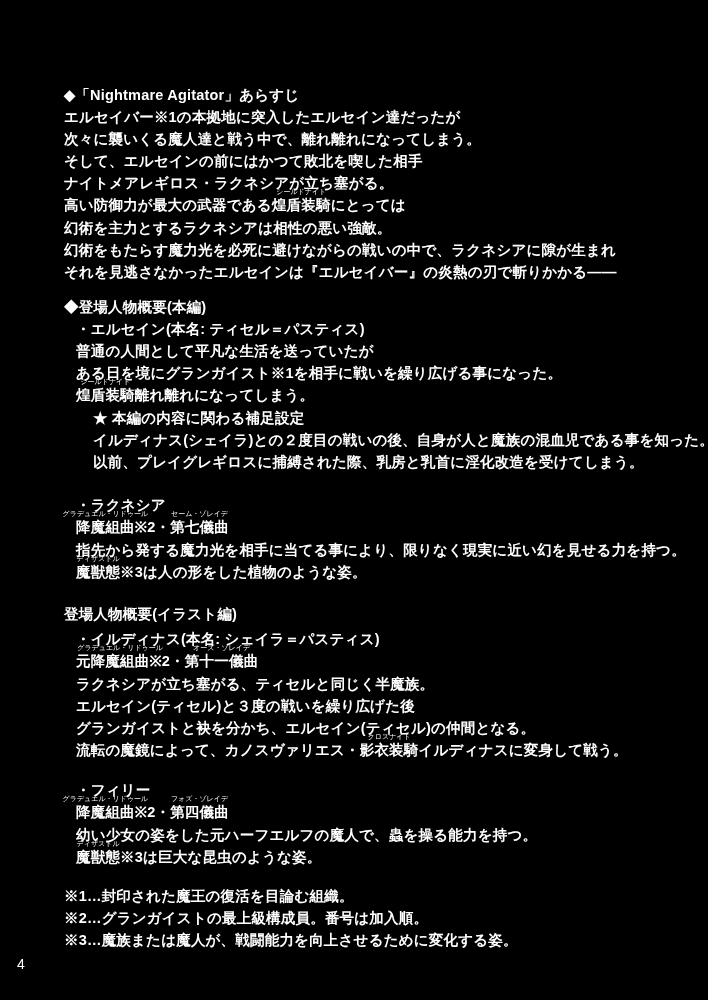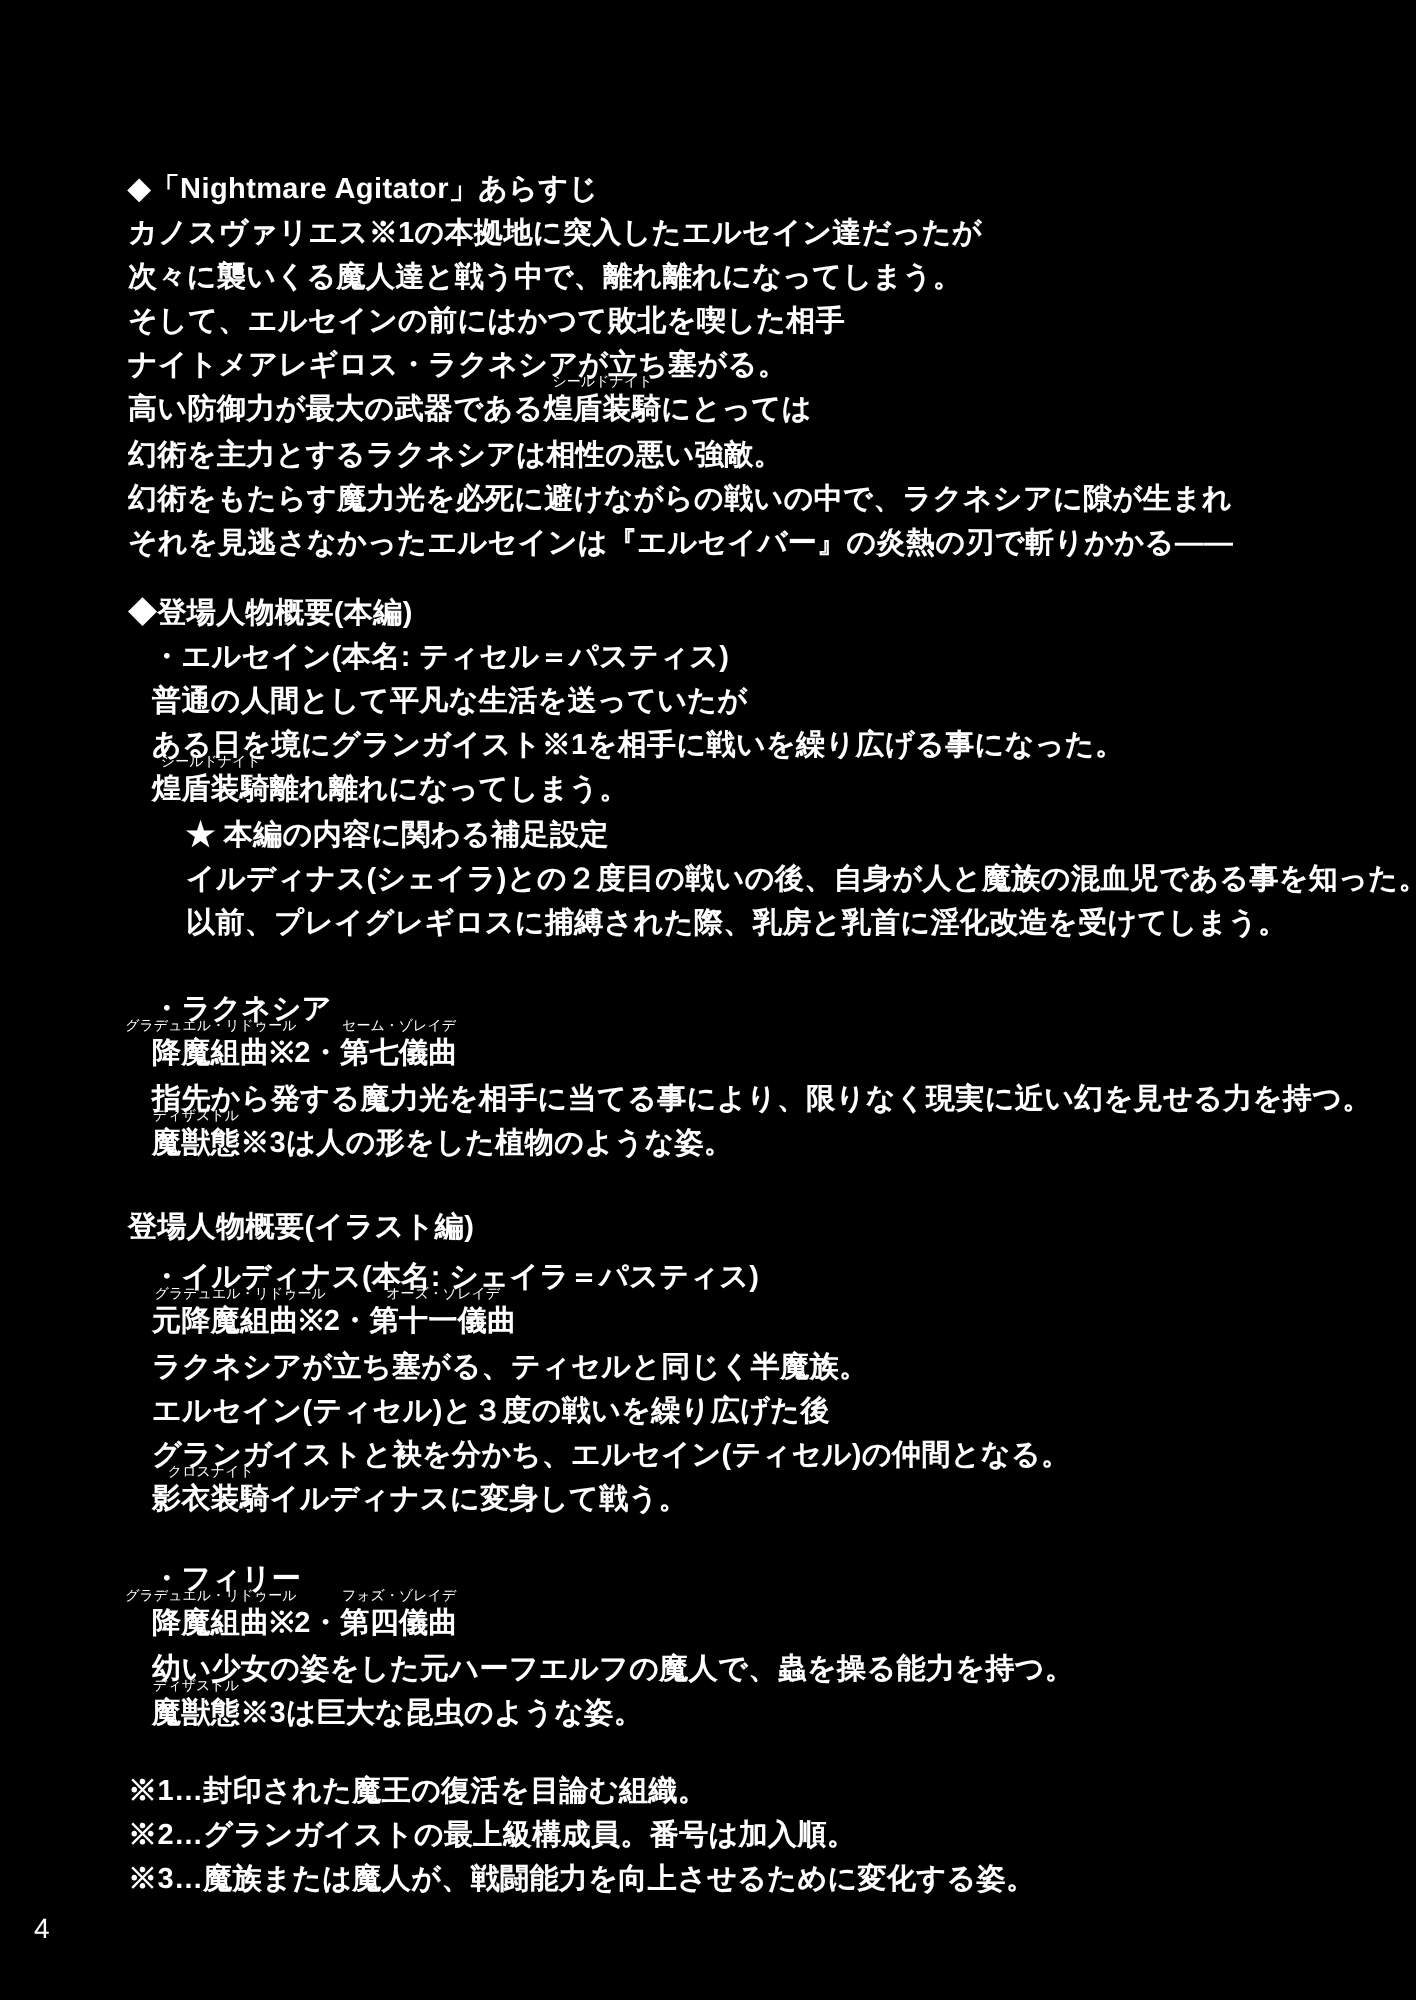--- a/index.html
+++ b/index.html
@@ -63,21 +63,21 @@
     font-weight: 400;
   }
 </style>
 </head>
 <body>
 
 <div class="page" data-name="document-page">
   <main class="content" id="content" data-name="page-content">
       <section data-name="section-synopsis">
         <div class="line ind0" data-name="section-heading"><span data-name="text-segment">◆「Nightmare Agitator」あらすじ</span></div>
-        <div class="line ind0" data-name="text-line"><span data-name="text-segment">カノスヴァリエス※1の本拠地に突入したエルセイン達だったが</span></div>
+        <div class="line ind0" data-name="text-line"><span data-name="text-segment">エルセイバー※1の本拠地に突入したエルセイン達だったが</span></div>
         <div class="line ind0" data-name="text-line"><span data-name="text-segment">次々に襲いくる魔人達と戦う中で、離れ離れになってしまう。</span></div>
         <div class="line ind0" data-name="text-line"><span data-name="text-segment">そして、エルセインの前にはかつて敗北を喫した相手</span></div>
         <div class="line ind0" data-name="text-line"><span data-name="text-segment">ナイトメアレギロス・ラクネシアが立ち塞がる。</span></div>
         <div class="line ind0" data-name="text-line"><span data-name="text-segment">高い防御力が最大の武器である</span><span class="rb" data-name="ruby-base"><span class="rt" data-name="ruby-text">シールドナイト</span>煌盾装騎</span><span data-name="text-segment">にとっては</span></div>
         <div class="line ind0" data-name="text-line"><span data-name="text-segment">幻術を主力とするラクネシアは相性の悪い強敵。</span></div>
         <div class="line ind0" data-name="text-line"><span data-name="text-segment">幻術をもたらす魔力光を必死に避けながらの戦いの中で、ラクネシアに隙が生まれ</span></div>
         <div class="line ind0" data-name="text-line"><span data-name="text-segment">それを見逃さなかったエルセインは『エルセイバー』の炎熱の刃で斬りかかる――</span></div>
       </section>
       <section data-name="section-characters-main">
         <div class="line ind0" data-name="section-heading"><span data-name="text-segment">◆登場人物概要(本編)</span></div>
@@ -97,21 +97,21 @@
       </section>
       <section data-name="section-characters-illust">
         <div class="line ind0" data-name="section-heading"><span data-name="text-segment">登場人物概要(イラスト編)</span></div>
       </section>
       <section data-name="section-irudinasu-entry">
         <div class="line ind1" data-name="character-name"><span data-name="text-segment">・イルディナス(本名: シェイラ＝パスティス)</span></div>
         <div class="line ind1" data-name="text-line"><span data-name="text-segment">元</span><span class="rb" data-name="ruby-base"><span class="rt" data-name="ruby-text">グラデュエル・リドゥール</span>降魔組曲</span><span data-name="text-segment">※2・</span><span class="rb" data-name="ruby-base"><span class="rt" data-name="ruby-text">オーズ・ゾレイデ</span>第十一儀曲</span></div>
         <div class="line ind1" data-name="text-line"><span data-name="text-segment">ラクネシアが立ち塞がる、ティセルと同じく半魔族。</span></div>
         <div class="line ind1" data-name="text-line"><span data-name="text-segment">エルセイン(ティセル)と３度の戦いを繰り広げた後</span></div>
         <div class="line ind1" data-name="text-line"><span data-name="text-segment">グランガイストと袂を分かち、エルセイン(ティセル)の仲間となる。</span></div>
-        <div class="line ind1" data-name="text-line"><span class="rb" data-name="ruby-base"><span class="rt" data-name="ruby-text">クロスナイト</span>影衣装騎</span><span data-name="text-segment">イルディナスに変身して戦う。</span></div>
+        <div class="line ind1" data-name="text-line"><span data-name="text-segment">流転の魔鏡によって、カノスヴァリエス・</span><span class="rb" data-name="ruby-base"><span class="rt" data-name="ruby-text">クロスナイト</span>影衣装騎</span><span data-name="text-segment">イルディナスに変身して戦う。</span></div>
       </section>
       <section data-name="section-philly-entry">
         <div class="line ind1" data-name="character-name"><span data-name="text-segment">・フィリー</span></div>
         <div class="line ind1" data-name="text-line"><span class="rb" data-name="ruby-base"><span class="rt" data-name="ruby-text">グラデュエル・リドゥール</span>降魔組曲</span><span data-name="text-segment">※2・</span><span class="rb" data-name="ruby-base"><span class="rt" data-name="ruby-text">フォズ・ゾレイデ</span>第四儀曲</span></div>
         <div class="line ind1" data-name="text-line"><span data-name="text-segment">幼い少女の姿をした元ハーフエルフの魔人で、蟲を操る能力を持つ。</span></div>
         <div class="line ind1" data-name="text-line"><span class="rb" data-name="ruby-base"><span class="rt" data-name="ruby-text">ディザストル</span>魔獣態</span><span data-name="text-segment">※3は巨大な昆虫のような姿。</span></div>
       </section>
       <section data-name="section-footnotes">
         <div class="line ind0" data-name="footnote"><span data-name="text-segment">※1…封印された魔王の復活を目論む組織。</span></div>
         <div class="line ind0" data-name="footnote"><span data-name="text-segment">※2…グランガイストの最上級構成員。番号は加入順。</span></div>

